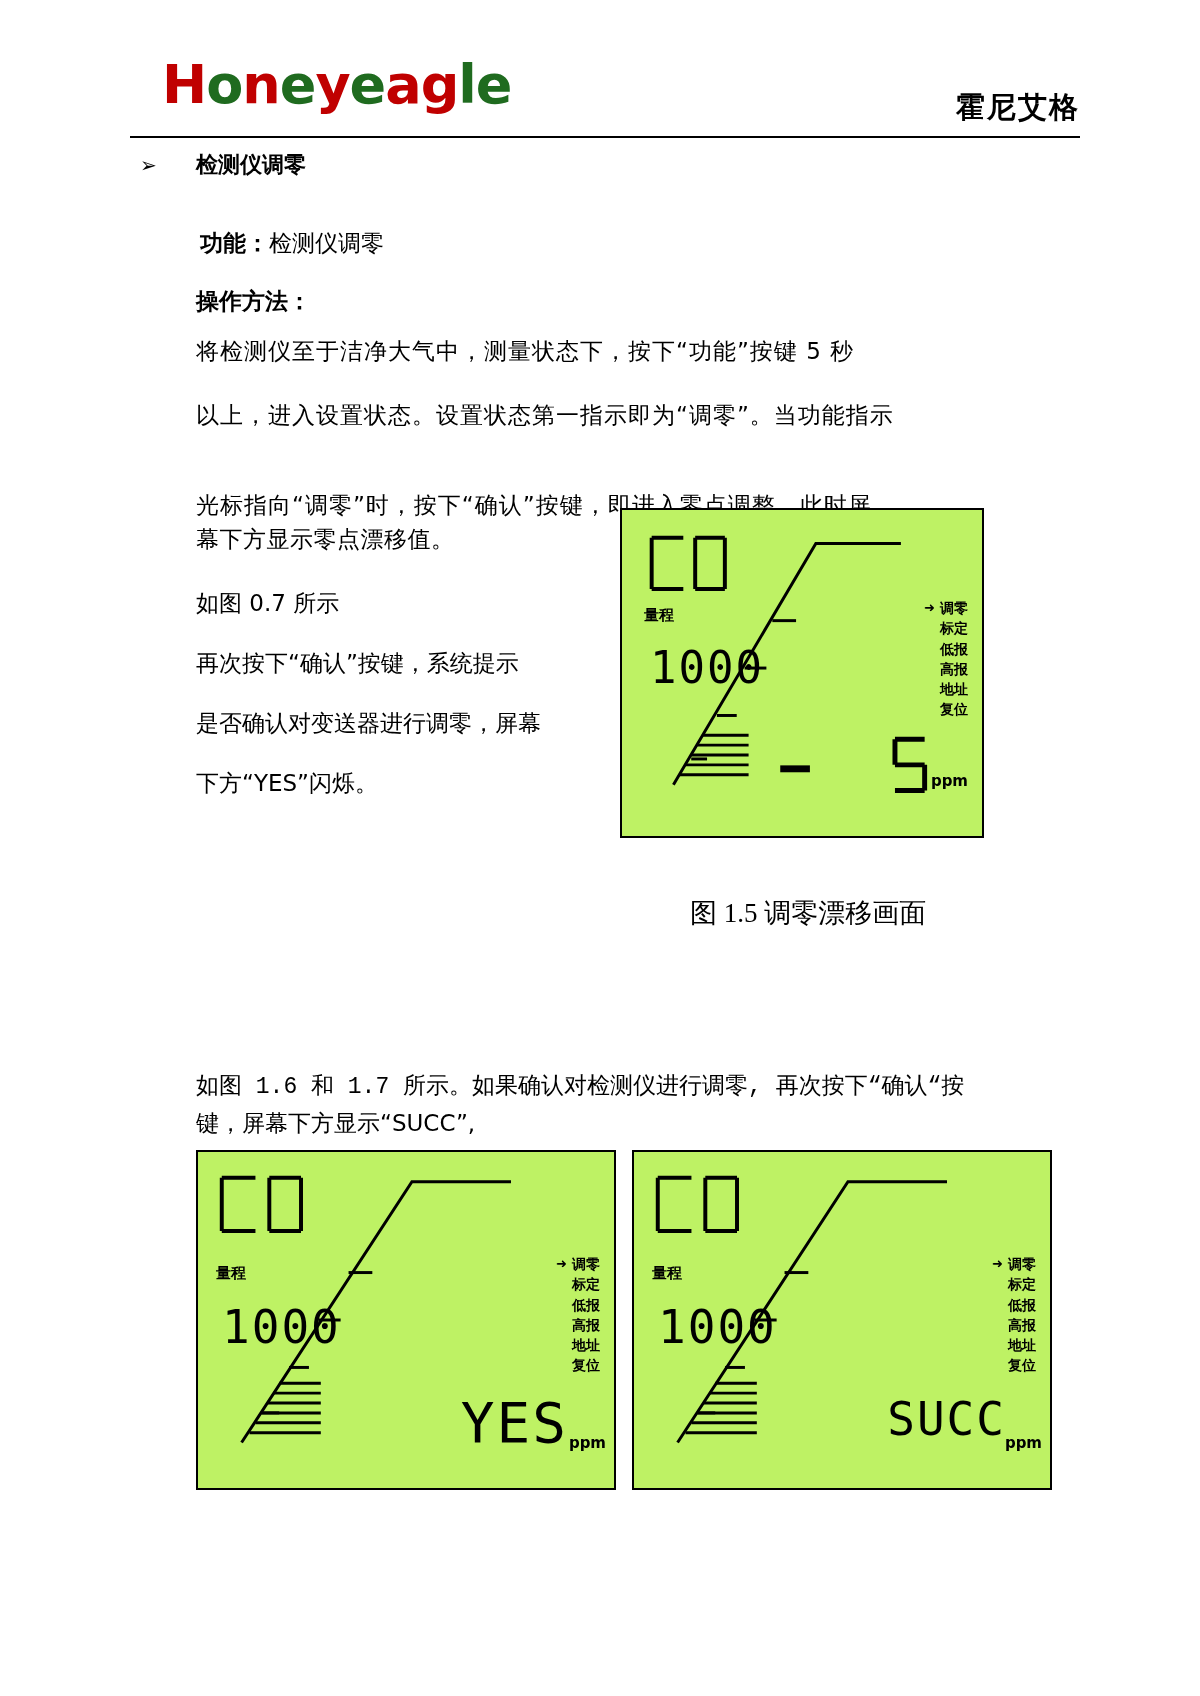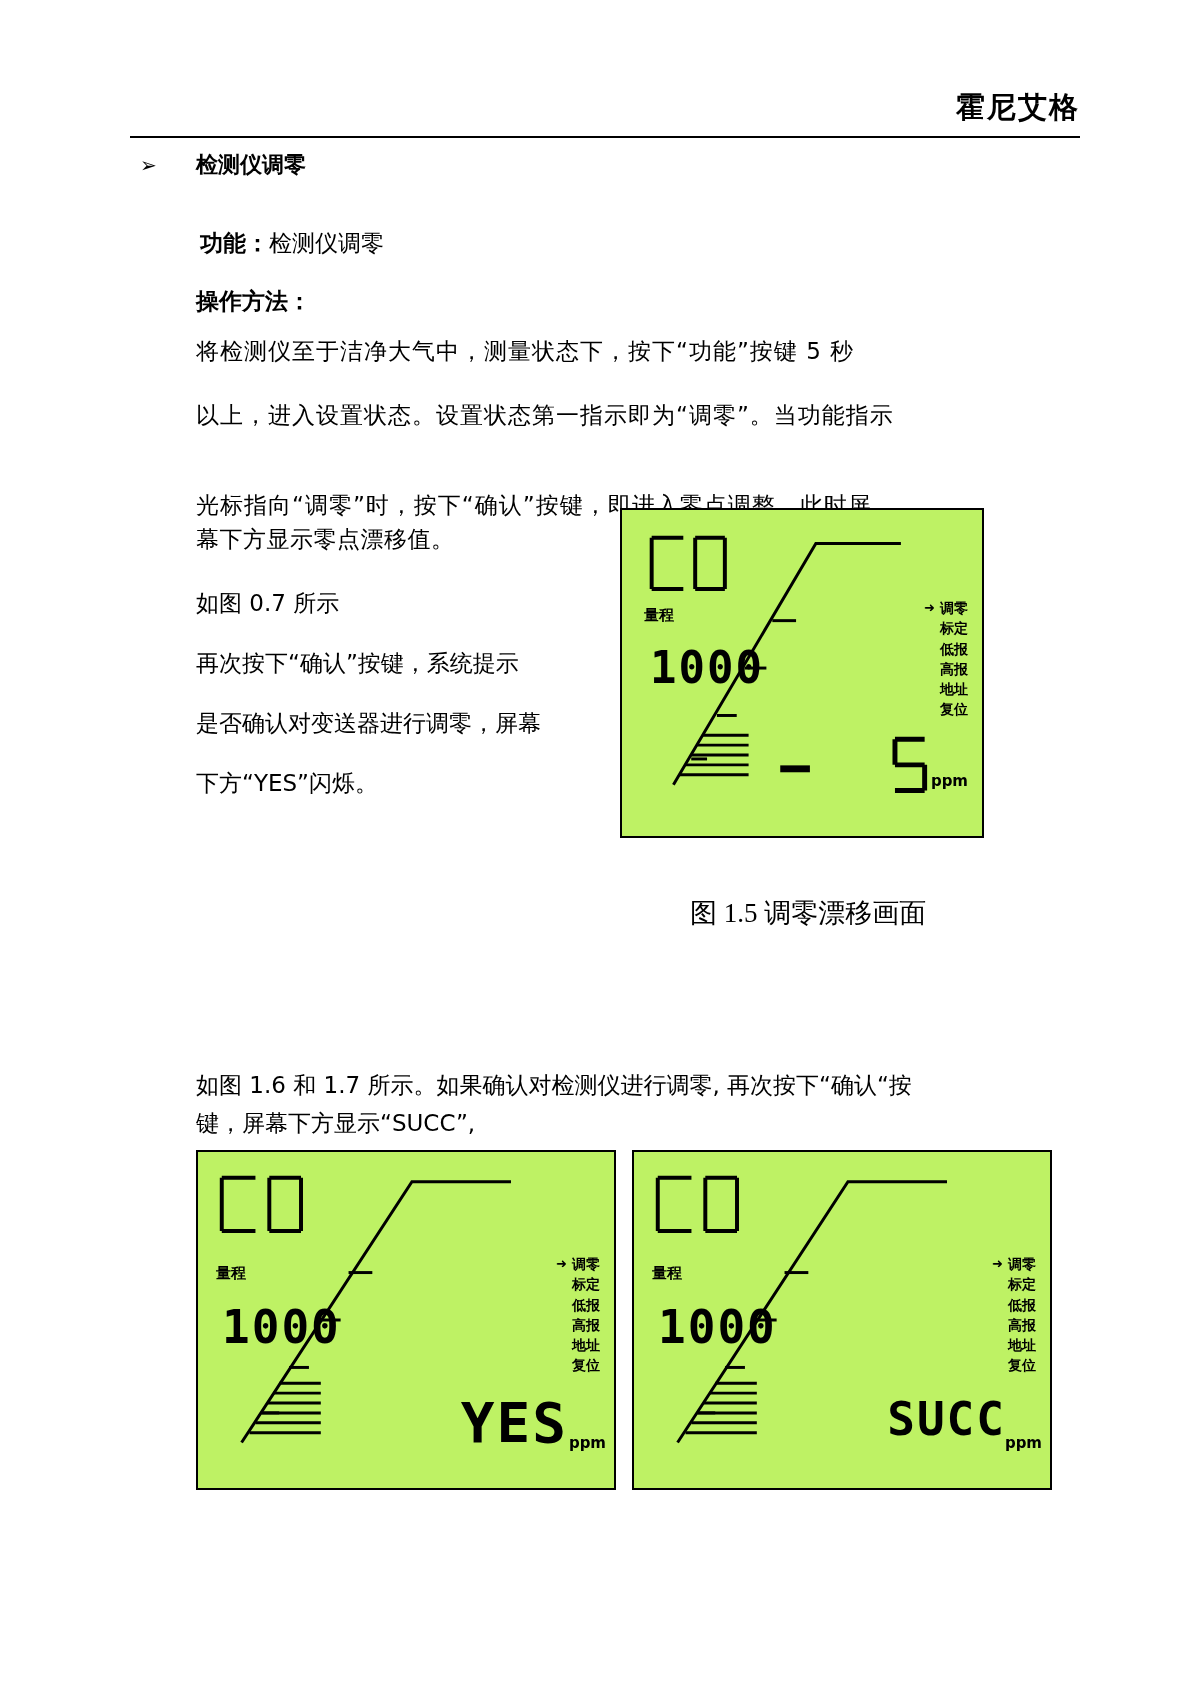--- a/index.html
+++ b/index.html
@@ -110,21 +110,21 @@
   #p1-l8 { top: 768px; width: 430px; }
 
   #caption-15 {
     position: absolute;
     left: 690px;
     top: 895px;
     font-family: Liberation Serif, serif;
     font-size: 27px;
   }
 
-  #p2-l1 { top: 1070px; left: 196px; width: 860px; letter-spacing: 0px; }
+  #p2-l1 { top: 1070px; left: 196px; width: 860px; letter-spacing: 0px; font-family: Liberation Mono, monospace; }
   #p2-l2 { top: 1108px; left: 196px; width: 860px; }
 
   
   .lcd {
     position: absolute;
     border: 2px solid #000;
     background: #bef264;
     box-sizing: border-box;
   }
   #lcd-1 { left: 620px; top: 508px;  width: 364px; height: 330px; }
@@ -159,28 +159,31 @@
     position: absolute;
     font-family: "DejaVu Sans", sans-serif;
     font-weight: bold;
     font-size: 15px;
   }
 
   
   .seg {
     position: absolute;
     font-family: "DejaVu Sans Mono", monospace;
-    font-weight: bold;
+    font-weight: normal;
     letter-spacing: 2px;
   }
 </style>
 </head>
 <body>
 
 <div class="page-header">
+  <div class="logo">
+    <span class="l-h">H</span><span class="l-o">o</span><span class="l-n">n</span><span class="l-e1">e</span><span class="l-y">y</span><span class="l-e2">e</span><span class="l-a">a</span><span class="l-g">g</span><span class="l-l">l</span><span class="l-e3">e</span>
+  </div>
   <div class="header-cn">霍尼艾格</div>
   <div class="header-rule"></div>
 </div>
 
 <div class="bullet-row">
   <span class="bullet-glyph">➢</span><span>检测仪调零</span>
 </div>
 
 <div class="line cn bold" id="func-line">
   <span>功能：</span><span style="font-weight:normal">检测仪调零</span>

